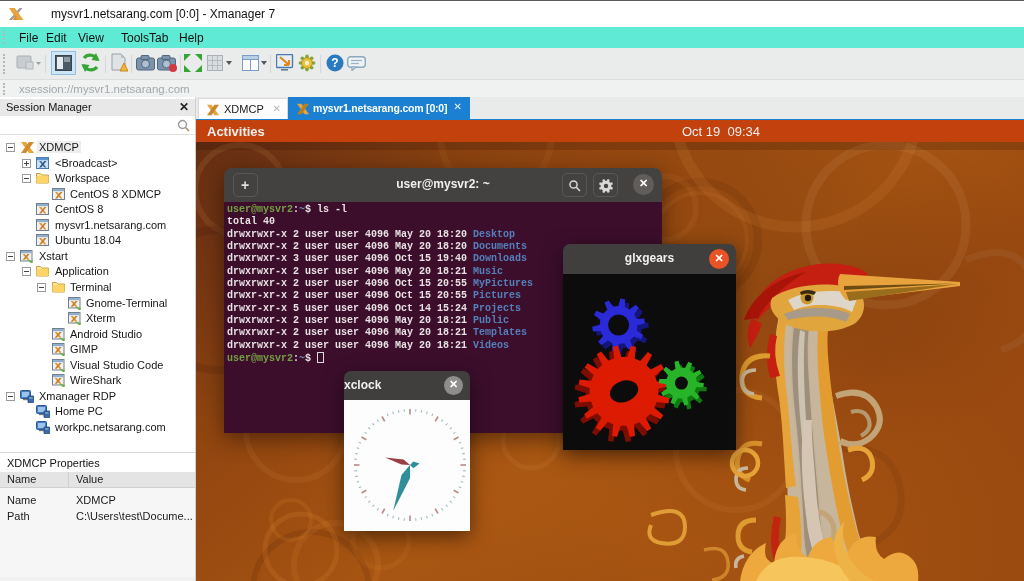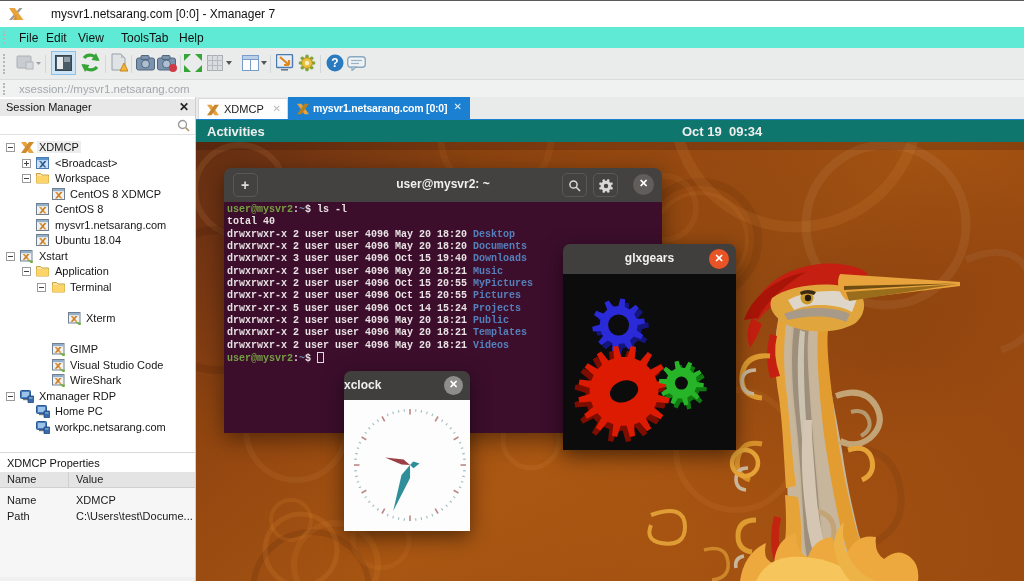--- a/index.html
+++ b/index.html
@@ -38,23 +38,23 @@
 #propbody div { position:absolute; }
 #panelbottom { position:absolute; left:0; top:391px; width:195px; height:93px; background:#f6f6f7; }
 #panelgray { position:absolute; left:0; top:480px; width:195px; height:5px; background:#f0f0f1; }
 
 #tabbar { position:absolute; left:196px; top:96px; width:828px; height:24px; background:#e9eaea; border-bottom:2px solid #1b80d1; }
 .tab1 { position:absolute; left:2px; top:1px; width:90px; height:21px; background:#fdfdfd; border:1px solid #d9d9d9; border-bottom:none; }
 .tab2 { position:absolute; left:92px; top:0px; width:182px; height:22px; background:#1b80d1; }
 .tab1 .tl { position:absolute; left:25px; top:4px; font-size:11px; color:#1a1a1a; }
 .tab2 .tl { position:absolute; left:25px; top:5px; font-size:10.5px; color:#fff; font-weight:bold; letter-spacing:-0.2px; }
 #desktop { position:absolute; left:196px; top:119px; width:828px; height:461px; overflow:hidden; }
-#ubar { position:absolute; left:0; top:0; width:828px; height:22px; background:#0f766e; color:#eee; }
+#ubar { position:absolute; left:0; top:0; width:828px; height:22px; background:#c2410c; color:#eee; }
 #ubar .act { position:absolute; left:11px; top:4px; font-size:13px; font-weight:bold; }
-#ubar .clk { position:absolute; left:486px; top:4px; font-size:13px; font-weight:bold; }
+#ubar .clk { position:absolute; left:486px; top:4px; font-size:13px; font-weight:normal; }
 
 #term { position:absolute; left:28px; top:48px; width:438px; height:265px; border-radius:8px 8px 0 0; box-shadow:0 6px 22px rgba(0,0,0,.45); }
 #termhdr { position:absolute; left:0; top:0; width:438px; height:34px; background:#444240; border-radius:8px 8px 0 0; }
 #termbody { position:absolute; left:0; top:34px; width:438px; height:231px; background:#3c0e2c; }
 #termtext { position:absolute; left:3px; top:2px; font-family:"Liberation Mono",monospace; font-size:10px; line-height:12.35px; font-weight:bold; color:#e8e2e4; white-space:pre; }
 .g { color:#75a041; } .b { color:#5580bb; } .tl2 { color:#6d8cab; }
 .hbtn { position:absolute; top:5px; width:25px; height:24px; border:1px solid #5a5856; border-radius:5px; }
 #termhdr .title { position:absolute; left:0; width:438px; text-align:center; top:9px; font-size:12px; font-weight:bold; color:#f0f0f0; }
 #termclose { position:absolute; right:8px; top:6px; width:21px; height:21px; border-radius:50%; background:#605d5b; }
 
@@ -326,32 +326,58 @@
       <div class="trow" style="left:0;top:142px;width:195px">
           <span class="exp" style="left:37px"></span>
           <span style="position:absolute;left:52px;top:1px;width:15px;height:14px">
             <svg width="13" height="13" viewBox="0 0 13 13" style="position:absolute;left:0;top:0">
               <path d="M0.5 2.5 L4.5 2.5 L6 4 L12.5 4 L12.5 12 L0.5 12 Z" fill="#ffe39c" stroke="#c8a23c"></path>
               <path d="M0.5 5 L12.5 5 L12.5 12 L0.5 12 Z" fill="#fdd468"></path>
             </svg>
           </span>
           <span class="lbl" style="left:70px">Terminal</span>
         </div>
-      <div class="trow" style="left:0;top:173px;width:195px">
+      <div class="trow" style="left:0;top:158px;width:195px">
           <span style="position:absolute;left:68px;top:1px;width:15px;height:14px">
             <svg width="14" height="13" viewBox="0 0 14 13" style="position:absolute;left:0;top:1px">
               <rect x="0.5" y="0.5" width="11.5" height="10.5" fill="#f2f2f2" stroke="#708090"></rect>
               <rect x="1" y="1" width="10.5" height="2.2" fill="#92aec8"></rect>
               <path d="M2.6 4 L4.8 4 L9.6 9.8 L7.4 9.8 Z" fill="#e09030"></path>
               <path d="M9.6 4 L7.4 4 L2.6 9.8 L4.8 9.8 Z" fill="#c87f28"></path>
               <path d="M7 9 L13.5 9 L13.5 13 L7 13 Z" fill="none"></path>
               <path d="M7.2 10.2 Q10 9.4 11.2 11.6 L12.8 10.4 L12.6 13 L9.6 12.8 L10.6 12.2 Q9 10.8 7.2 10.2 Z" fill="#5aaa1e"></path>
             </svg>
           </span>
+          <span class="lbl" style="left:86px">Gnome-Terminal</span>
+        </div>
+      <div class="trow" style="left:0;top:173px;width:195px">
+          <span style="position:absolute;left:68px;top:1px;width:15px;height:14px">
+            <svg width="14" height="13" viewBox="0 0 14 13" style="position:absolute;left:0;top:1px">
+              <rect x="0.5" y="0.5" width="11.5" height="10.5" fill="#f2f2f2" stroke="#708090"></rect>
+              <rect x="1" y="1" width="10.5" height="2.2" fill="#92aec8"></rect>
+              <path d="M2.6 4 L4.8 4 L9.6 9.8 L7.4 9.8 Z" fill="#e09030"></path>
+              <path d="M9.6 4 L7.4 4 L2.6 9.8 L4.8 9.8 Z" fill="#c87f28"></path>
+              <path d="M7 9 L13.5 9 L13.5 13 L7 13 Z" fill="none"></path>
+              <path d="M7.2 10.2 Q10 9.4 11.2 11.6 L12.8 10.4 L12.6 13 L9.6 12.8 L10.6 12.2 Q9 10.8 7.2 10.2 Z" fill="#5aaa1e"></path>
+            </svg>
+          </span>
           <span class="lbl" style="left:86px">Xterm</span>
+        </div>
+      <div class="trow" style="left:0;top:189px;width:195px">
+          <span style="position:absolute;left:52px;top:1px;width:15px;height:14px">
+            <svg width="14" height="13" viewBox="0 0 14 13" style="position:absolute;left:0;top:1px">
+              <rect x="0.5" y="0.5" width="11.5" height="10.5" fill="#f2f2f2" stroke="#708090"></rect>
+              <rect x="1" y="1" width="10.5" height="2.2" fill="#92aec8"></rect>
+              <path d="M2.6 4 L4.8 4 L9.6 9.8 L7.4 9.8 Z" fill="#e09030"></path>
+              <path d="M9.6 4 L7.4 4 L2.6 9.8 L4.8 9.8 Z" fill="#c87f28"></path>
+              <path d="M7 9 L13.5 9 L13.5 13 L7 13 Z" fill="none"></path>
+              <path d="M7.2 10.2 Q10 9.4 11.2 11.6 L12.8 10.4 L12.6 13 L9.6 12.8 L10.6 12.2 Q9 10.8 7.2 10.2 Z" fill="#5aaa1e"></path>
+            </svg>
+          </span>
+          <span class="lbl" style="left:70px">Android Studio</span>
         </div>
       <div class="trow" style="left:0;top:204px;width:195px">
           <span style="position:absolute;left:52px;top:1px;width:15px;height:14px">
             <svg width="14" height="13" viewBox="0 0 14 13" style="position:absolute;left:0;top:1px">
               <rect x="0.5" y="0.5" width="11.5" height="10.5" fill="#f2f2f2" stroke="#708090"></rect>
               <rect x="1" y="1" width="10.5" height="2.2" fill="#92aec8"></rect>
               <path d="M2.6 4 L4.8 4 L9.6 9.8 L7.4 9.8 Z" fill="#e09030"></path>
               <path d="M9.6 4 L7.4 4 L2.6 9.8 L4.8 9.8 Z" fill="#c87f28"></path>
               <path d="M7 9 L13.5 9 L13.5 13 L7 13 Z" fill="none"></path>
               <path d="M7.2 10.2 Q10 9.4 11.2 11.6 L12.8 10.4 L12.6 13 L9.6 12.8 L10.6 12.2 Q9 10.8 7.2 10.2 Z" fill="#5aaa1e"></path>

